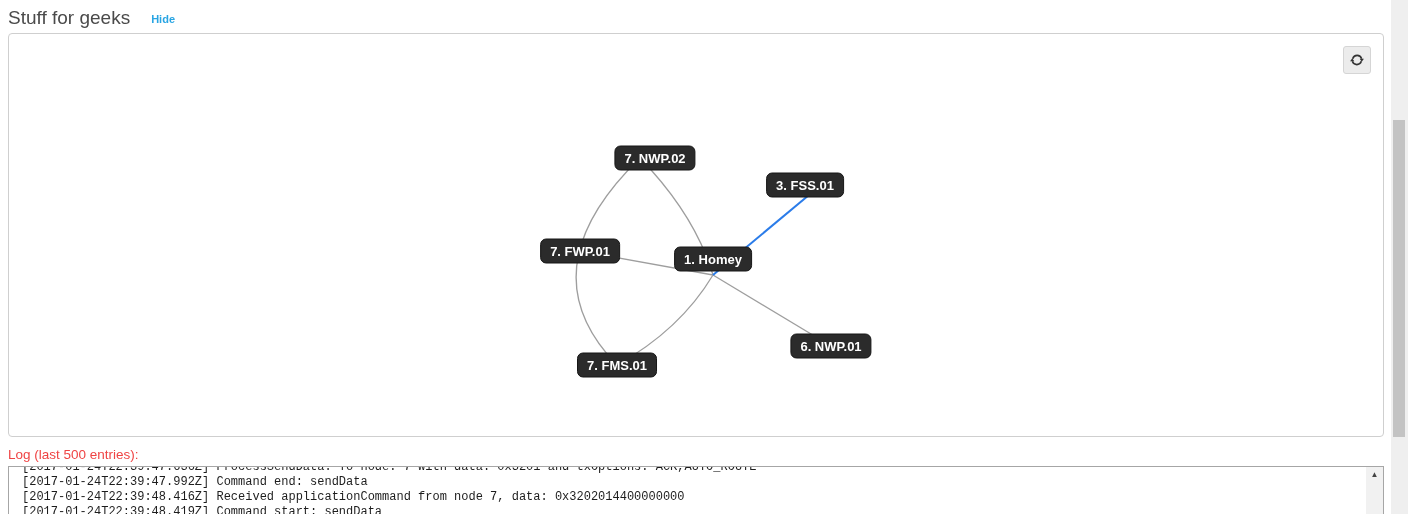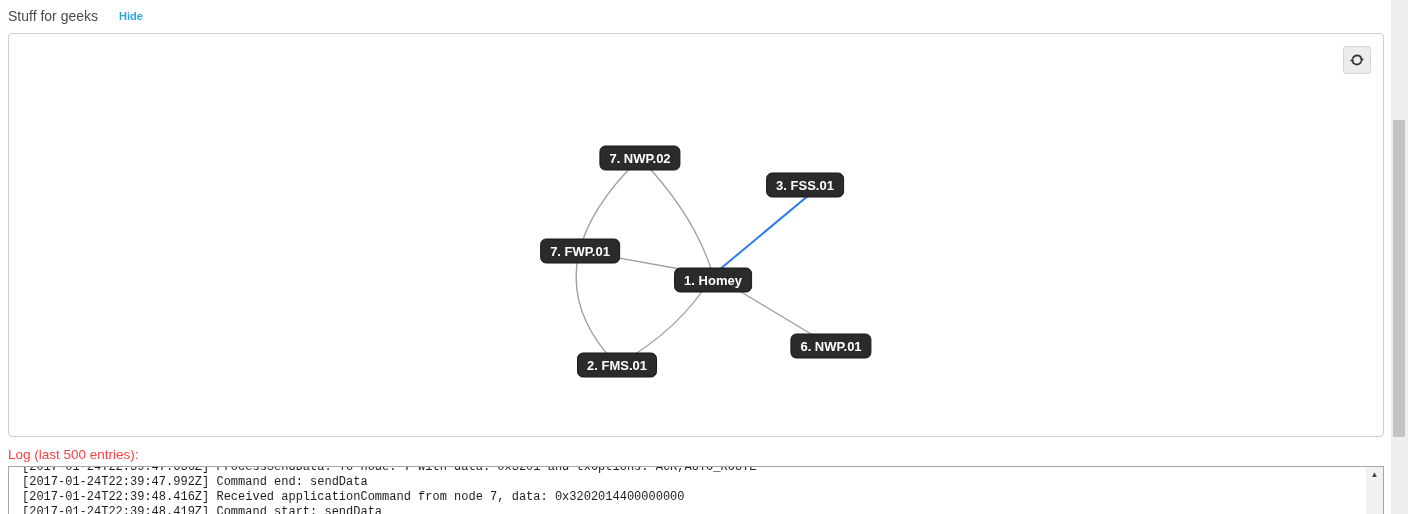--- a/index.html
+++ b/index.html
@@ -1,21 +1,21 @@
 <!DOCTYPE html>
 <html><head>
 <meta charset="utf-8">
 <style>
   html,body{margin:0;padding:0;}
   body{
     width:1408px;height:514px;position:relative;overflow:hidden;
     background:#ffffff;font-family:"Liberation Sans",sans-serif;
   }
   .page-header{position:absolute;left:8px;top:7px;white-space:nowrap;}
-  .page-title{font-size:14px;color:#4a4a4a;}
+  .page-title{font-size:19px;color:#4a4a4a;}
   .hide-link{font-size:11px;font-weight:600;color:#29a5e3;margin-left:21px;vertical-align:1px;cursor:pointer;text-decoration:none;}
 
   .graph-panel{
     position:absolute;left:8px;top:33px;width:1376px;height:404px;
     border:1px solid #cfcfcf;border-radius:4px;background:#fff;box-sizing:border-box;
   }
   .refresh-button{
     position:absolute;top:12px;right:12px;width:28px;height:28px;
     background:#ececec;border:1px solid #d5d5d5;border-radius:3px;
     display:flex;align-items:center;justify-content:center;cursor:pointer;box-sizing:border-box;
@@ -58,25 +58,25 @@
   <div class="graph-canvas">
     <svg width="1374" height="402">
         <path d="M631,124 Q516,236 608,331" stroke="#9e9e9e" stroke-width="1.3" fill="none"></path>
         <path d="M631,124 Q686,181 704,241" stroke="#9e9e9e" stroke-width="1.3" fill="none"></path>
         <path d="M571,217 L704,241" stroke="#9e9e9e" stroke-width="1.3" fill="none"></path>
         <path d="M704,241 Q671,296 608,331" stroke="#9e9e9e" stroke-width="1.3" fill="none"></path>
         <path d="M704,241 L822,312" stroke="#9e9e9e" stroke-width="1.3" fill="none"></path>
         <path d="M704,241 L812,151" stroke="#2B7CE9" stroke-width="2" fill="none"></path>
       </svg>
     <div>
-        <div class="node" style="left: 631px; top: 124px;">7. NWP.02</div>
+        <div class="node" style="left: 646px; top: 124px;">7. NWP.02</div>
         <div class="node" style="left: 796px; top: 151px;">3. FSS.01</div>
         <div class="node" style="left: 571px; top: 217px;">7. FWP.01</div>
-        <div class="node" style="left: 704px; top: 246px;">1. Homey</div>
-        <div class="node" style="left: 608px; top: 331px;">2. FMS.01</div>
+        <div class="node" style="left: 704px; top: 225px;">1. Homey</div>
+        <div class="node" style="left: 608px; top: 331px;">7. FMS.01</div>
         <div class="node" style="left: 822px; top: 312px;">6. NWP.01</div>
       </div>
   </div>
   <div class="refresh-button">
     <svg width="18" height="18" viewBox="0 0 24 24">
       <path d="M6.2 10.2 A 6.3 6.3 0 0 1 18.2 10.2" stroke="#333" stroke-width="2.1" fill="none"></path>
       <polygon points="15.6,10.4 21.2,10.4 18.4,14.4" fill="#333"></polygon>
       <path d="M17.8 13.8 A 6.3 6.3 0 0 1 5.8 13.8" stroke="#333" stroke-width="2.1" fill="none"></path>
       <polygon points="2.8,13.6 8.4,13.6 5.6,9.6" fill="#333"></polygon>
     </svg>

